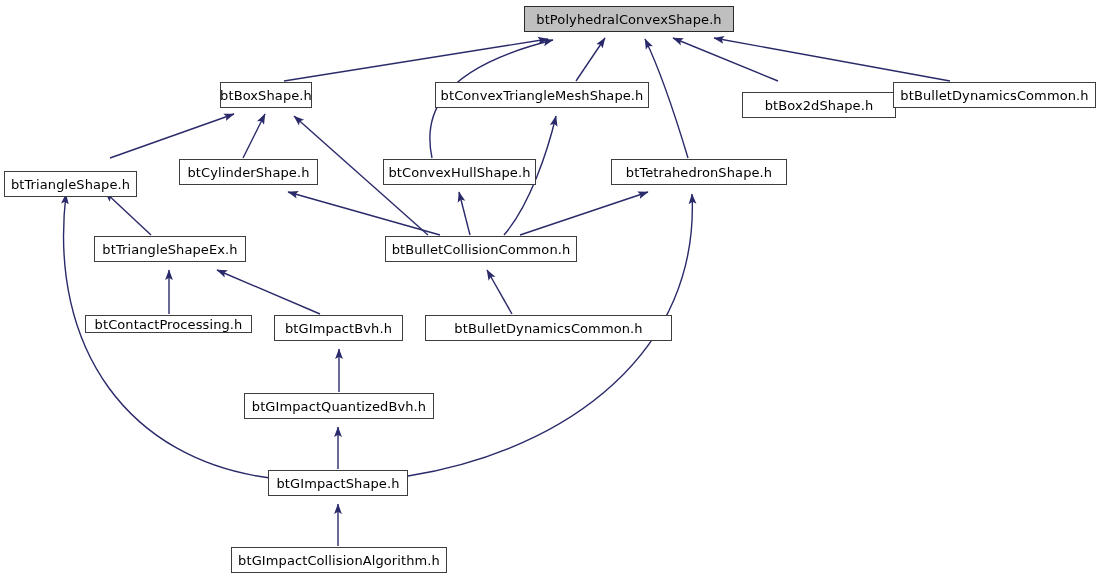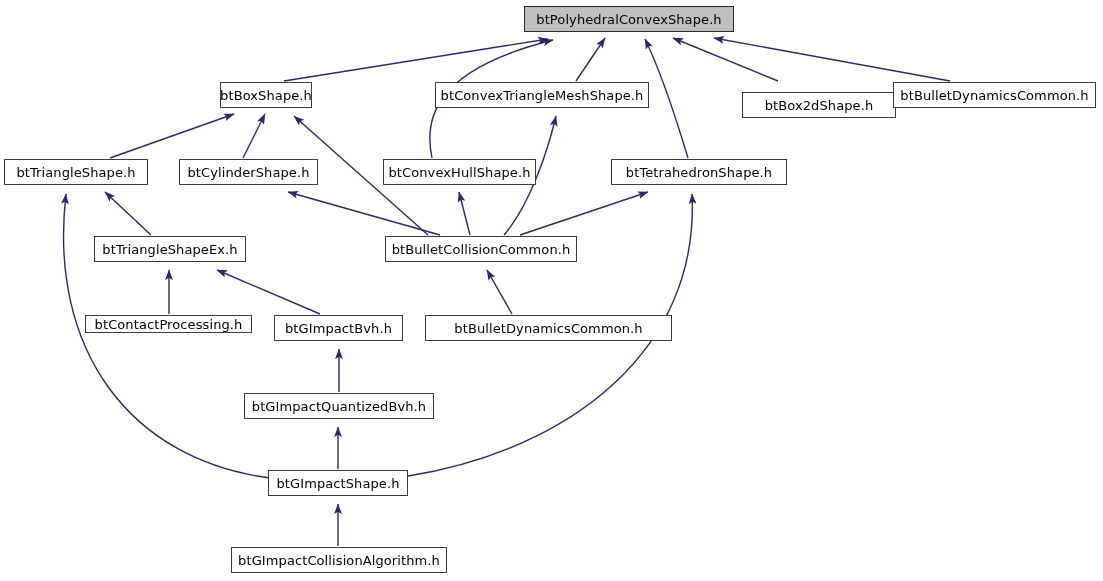--- a/index.html
+++ b/index.html
@@ -104,21 +104,21 @@
   <div class="graph-node root-node" style="left:524px; top:6px; width:210px; height:26px;">btPolyhedralConvexShape.h</div>
 
   <div class="graph-node" style="left:220px; top:82px; width:92px; height:26px;">btBoxShape.h</div>
 
   <div class="graph-node" style="left:435px; top:82px; width:214px; height:26px;">btConvexTriangleMeshShape.h</div>
 
   <div class="graph-node" style="left:742px; top:92px; width:154px; height:26px;">btBox2dShape.h</div>
 
   <div class="graph-node" style="left:893px; top:82px; width:203px; height:26px;">btBulletDynamicsCommon.h</div>
 
-  <div class="graph-node" style="left:4px; top:159px; width:144px; height:26px;">btTriangleShape.h</div>
+  <div class="graph-node" style="left:4px; top:171px; width:133px; height:26px;">btTriangleShape.h</div>
 
   <div class="graph-node" style="left:167px; top:159px; width:139px; height:26px;margin-left:12px;">btCylinderShape.h</div>
 
   <div class="graph-node" style="left:383px; top:159px; width:153px; height:26px;">btConvexHullShape.h</div>
 
   <div class="graph-node" style="left:611px; top:159px; width:176px; height:26px;">btTetrahedronShape.h</div>
 
   <div class="graph-node" style="left:94px; top:236px; width:152px; height:26px;">btTriangleShapeEx.h</div>
 
   <div class="graph-node" style="left:385px; top:236px; width:192px; height:26px;">btBulletCollisionCommon.h</div>

